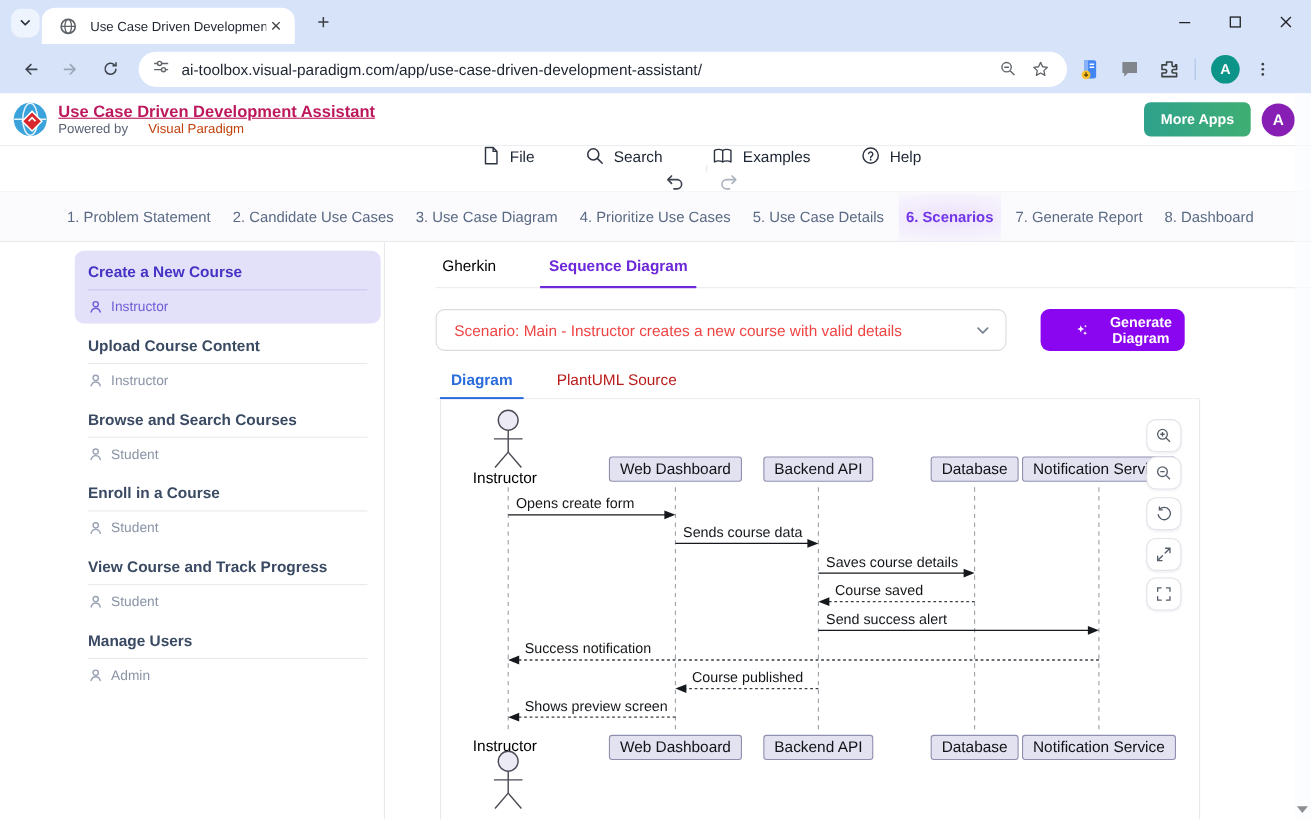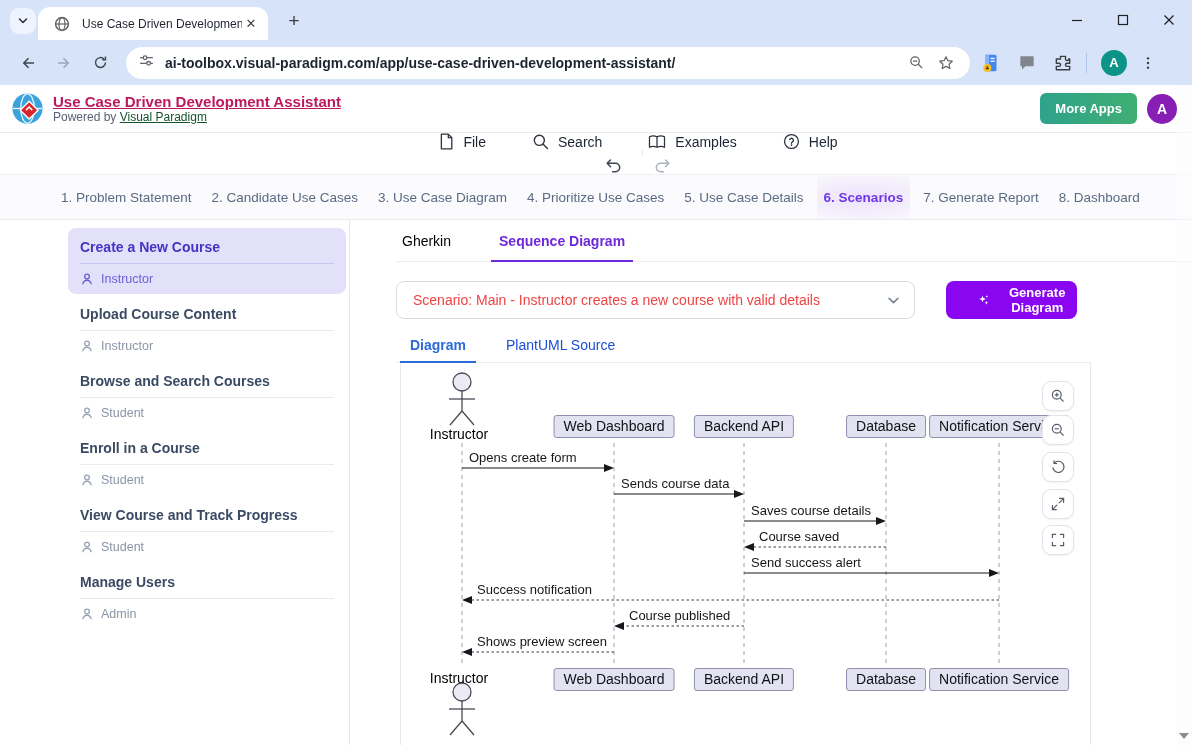--- a/index.html
+++ b/index.html
@@ -17,34 +17,34 @@
     font-size:13px; color:#444; cursor:pointer; }
   .newtab { position:absolute; left:282px; top:9px; width:24px; height:24px; display:flex; align-items:center;
     justify-content:center; font-size:19px; color:#3c4043; cursor:pointer; }
   .wincontrols { position:absolute; right:0; top:0; height:40px; display:flex; }
   .winbtn { width:46px; height:40px; display:flex; align-items:center; justify-content:center; color:#202124; cursor:pointer; }
 
   
   .toolbar { height:45px; background:#d6e3f8; display:flex; align-items:center; padding:0 10px; }
   .navbtn { width:32px; height:32px; display:flex; align-items:center; justify-content:center; margin:0 2px; cursor:pointer; }
   .omnibox { width:844px; height:32px; margin-left:8px; background:#fff; border-radius:16px;
-    display:flex; align-items:center; padding:0 12px;font-weight:bold; }
+    display:flex; align-items:center; padding:0 12px; }
   .omni-url { flex:1; font-size:14px; color:#1d2430; margin-left:10px; white-space:nowrap; overflow:hidden; }
   .omni-ic { width:24px; height:24px; display:flex; align-items:center; justify-content:center; margin-left:6px; cursor:pointer; }
   .ext { width:30px; height:30px; display:flex; align-items:center; justify-content:center; margin-left:6px; cursor:pointer; }
   .tb-sep { width:1px; height:20px; background:#aec4e8; margin:0 6px 0 8px; }
   .tb-avatar { width:26px; height:26px; border-radius:50%; background:#0d9488; color:#fff; font-size:13px; font-weight:700;
     display:flex; align-items:center; justify-content:center; margin-left:8px; cursor:pointer; }
 
   
   .app-header { height:48px; background:#fff; border-bottom:1px solid #e9eaee; display:flex; align-items:center; padding:0 11px; }
   .vp-logo { width:33px; height:33px; margin-right:9px; }
   .ah-title { font-size:15px; font-weight:700; color:#be185d; line-height:17px;text-decoration:underline; }
   .ah-powered { font-size:12px; color:#596273; }
-  .ah-powered a { color:#14532d; text-decoration:underline; cursor:pointer; }
+  .ah-powered a { color:#c2410c; cursor:pointer;margin-left:15px; }
   .spacer { flex:1; }
   .more-apps { background:linear-gradient(90deg,#2fa28c,#3fae73); color:#fff; font-size:13px; font-weight:600;
     padding:8px 15px; border-radius:6px; border:none; cursor:pointer; }
   .ah-avatar { width:30px; height:30px; border-radius:50%; background:#871fb4; color:#fff; font-weight:700; font-size:14px;
     display:flex; align-items:center; justify-content:center; margin:0 4px 0 10px; cursor:pointer; }
 
   
   .menubar { height:42px; background:#fff; border-bottom:1px solid #eef0f3; display:flex; align-items:center; padding-left:84px;flex-direction:column; }
   .menu-items { display:flex; gap:46px; align-items:center; }
   .menu-item { display:flex; align-items:center; gap:9px; font-size:14px; color:#1c2533; cursor:pointer; }
@@ -79,21 +79,21 @@
 
   .scenario-row { display:flex; margin-top:19px; gap:31px; }
   .scenario-select { width:519px; height:38px; border:1px solid #d9dbe0; border-radius:8px; display:flex; align-items:center;
     padding:0 14px 0 16px; font-size:14px; color:#ef4444; cursor:pointer; background:#fff; }
   .scenario-select span { flex:1; white-space:nowrap; overflow:hidden; }
   .gen-btn { width:131px; height:38px; border:none; border-radius:8px; background:#8a06f0; color:#fff; font-size:13px;
     font-weight:600; display:flex; align-items:center; justify-content:center; gap:8px; cursor:pointer;
     font-family:"Liberation Sans",sans-serif;padding-left:32px; }
 
   .view-tabs { display:flex; gap:36px; margin-top:14px; width:695px; height:30px; border-bottom:1px solid #ebebf0; padding-left:12px; }
-  .vtab { font-size:14px; color:#1d4ed8; padding:4px 2px; cursor:pointer; position:relative; }
+  .vtab { font-size:14px; color:#b91c1c; padding:4px 2px; cursor:pointer; position:relative; }
   .vtab.active { color:#2b6bdb; font-weight:600; }
   .vtab.active::after { content:""; position:absolute; left:-8px; right:-8px; bottom:-1px; height:2px; background:#2b6bdb; }
 
   .canvas { position:relative; margin-left:4px; width:691px; height:382px; overflow:hidden;
     border-left:1px solid #e8e8ec; border-right:1px solid #e8e8ec; background:#fff; }
   .canvas svg.seq { position:absolute; left:0; top:0; }
   .pbox { position:absolute; transform:translateX(-50%); background:#e2e2f0; border:1px solid #8f8fb0; border-radius:3px;
     font-size:14px; color:#101216; padding:2px 9px 3px; white-space:nowrap; }
   .alabel { position:absolute; transform:translateX(-50%); font-size:14px; color:#000; white-space:nowrap; }
   .zbtn { position:absolute; right:16px; width:32px; height:30px; background:#fff; border:1px solid #e2e4ea; border-radius:9px;

